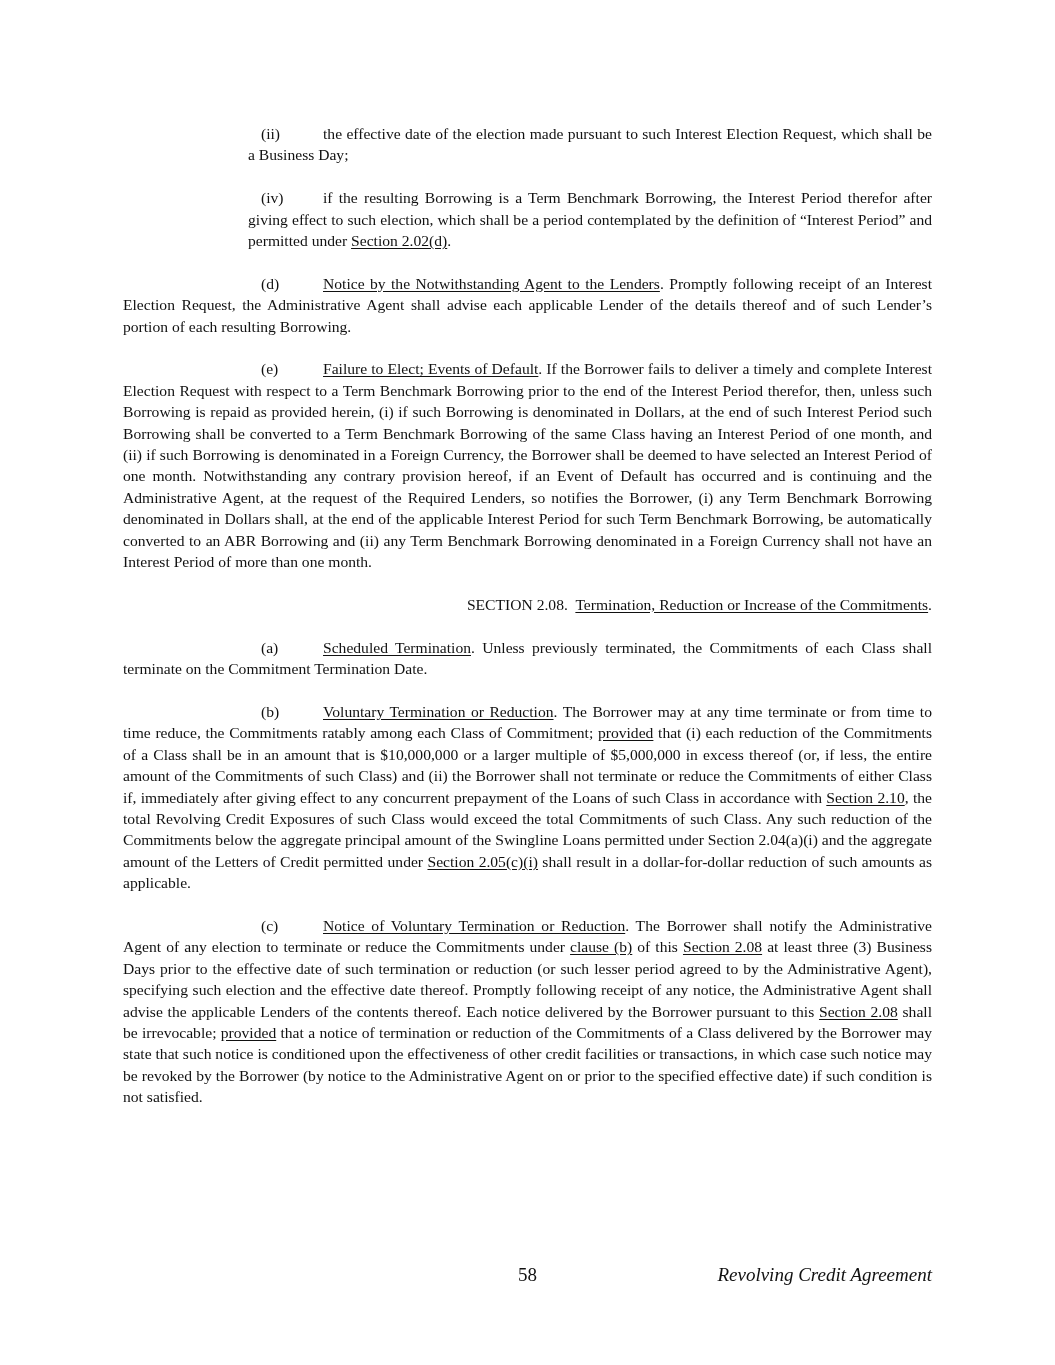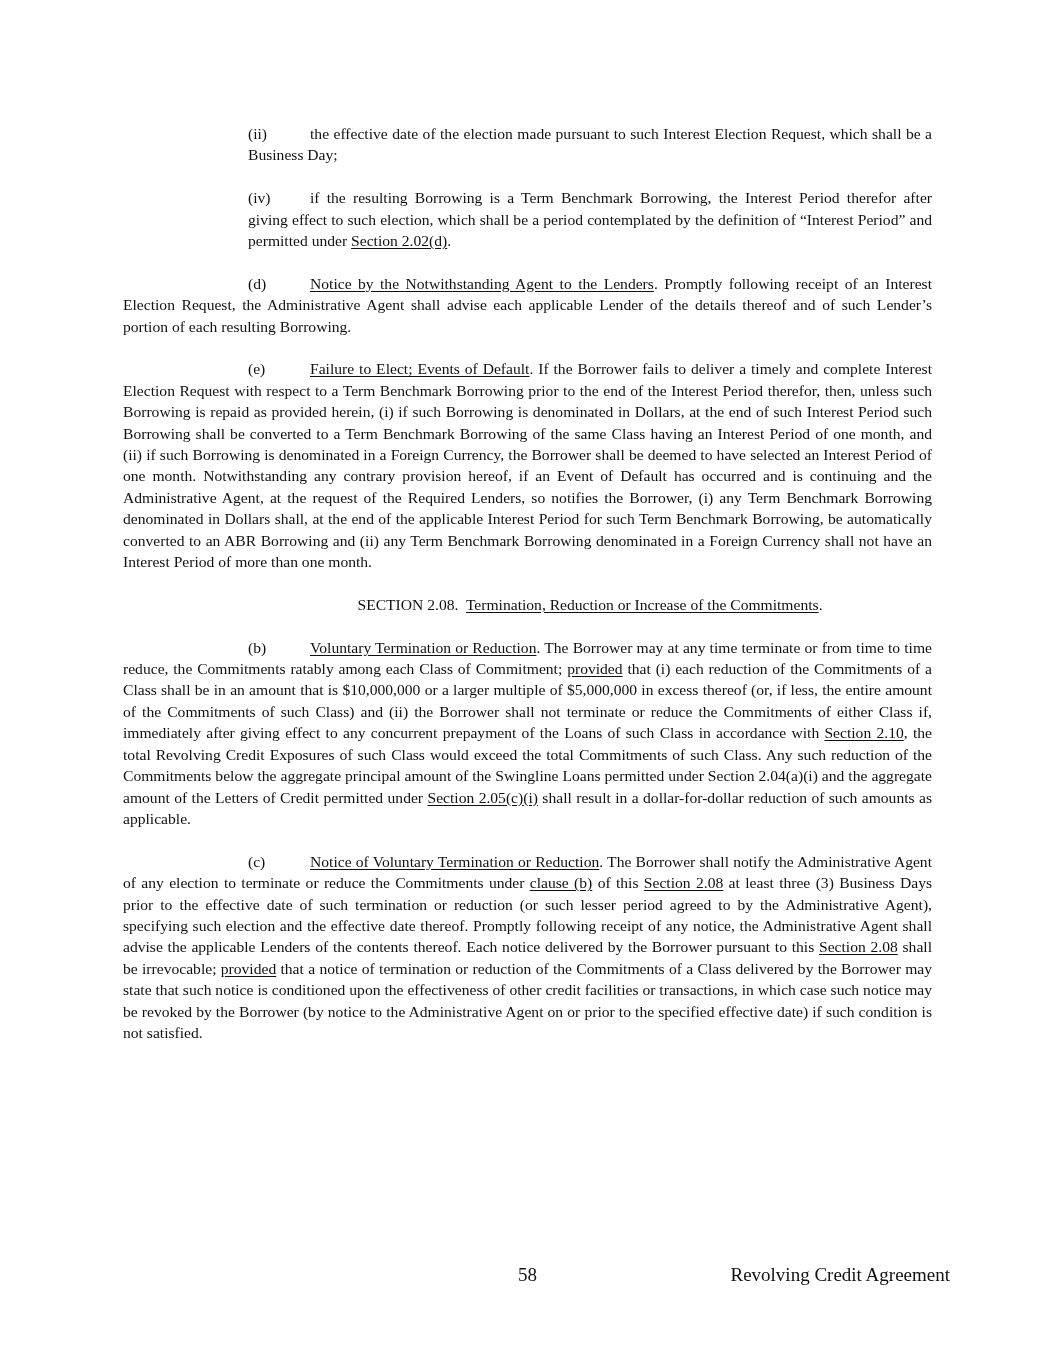--- a/index.html
+++ b/index.html
@@ -4,47 +4,48 @@
 <style>
   html, body { margin: 0; padding: 0; background: #ffffff; }
   body { width: 1055px; height: 1365px; position: relative; overflow: hidden; }
   .page {
     position: absolute; left: 123px; top: 123px; width: 809px;
     font-family: "Liberation Serif", serif; font-size: 15.6px; line-height: 21.4px;
     color: #111111; text-align: justify;
   }
   .para { margin: 0 0 21.4px 0; }
   .indent-block { margin-left: 125px; }
-  .tab1 { display: inline-block; width: 62px; }
+  .tab1 { display: inline-block; width: 62px; margin-left: 13px; }
   .first-indent { display: inline-block; width: 125px; }
   .u { text-decoration: underline; text-underline-offset: 2px; font-family: Liberation Serif, serif; }
-  .section-head { margin-left: 125px; text-align: center; }
+  .section-head { margin-left: 125px; text-align: right; }
   .footer {
     position: absolute; top: 1264px; left: 0; width: 1055px; height: 24px;
     font-family: "Liberation Serif", serif; font-size: 19px; color: #111;
   }
   .page-num { position: absolute; left: 518px; }
-  .doc-title { position: absolute; right: 105px; }
+  .doc-title { position: absolute; right: 123px; font-style: italic; }
 </style>
 </head>
 <body>
 
 <div class="page">
 
   <p class="para indent-block"><span class="tab1">(ii)</span><span>the effective date of the election made pursuant to such Interest Election Request, which shall be a Business Day;</span></p>
 
 
   <p class="para indent-block"><span class="tab1">(iv)</span><span>if the resulting Borrowing is a Term Benchmark Borrowing, the Interest Period therefor after giving effect to such election, which shall be a period contemplated by the definition of “Interest Period” and permitted under </span><span class="u">Section 2.02(d)</span><span>.</span></p>
 
   <p class="para"><span class="first-indent"></span><span class="tab1">(d)</span><span class="u">Notice by the Notwithstanding Agent to the Lenders</span><span>.  Promptly following receipt of an Interest Election Request, the Administrative Agent shall advise each applicable Lender of the details thereof and of such Lender’s portion of each resulting Borrowing.</span></p>
 
   <p class="para"><span class="first-indent"></span><span class="tab1">(e)</span><span class="u">Failure to Elect; Events of Default</span><span>.  If the Borrower fails to deliver a timely and complete Interest Election Request with respect to a Term Benchmark Borrowing prior to the end of the Interest Period therefor, then, unless such Borrowing is repaid as provided herein, (i) if such Borrowing is denominated in Dollars, at the end of such Interest Period such Borrowing shall be converted to a Term Benchmark Borrowing of the same Class having an Interest Period of one month, and (ii) if such Borrowing is denominated in a Foreign Currency, the Borrower shall be deemed to have selected an Interest Period of one month.  Notwithstanding any contrary provision hereof, if an Event of Default has occurred and is continuing and the Administrative Agent, at the request of the Required Lenders, so notifies the Borrower, (i) any Term Benchmark Borrowing denominated in Dollars shall, at the end of the applicable Interest Period for such Term Benchmark Borrowing, be automatically converted to an ABR Borrowing and (ii) any Term Benchmark Borrowing denominated in a Foreign Currency shall not have an Interest Period of more than one month.</span></p>
 
   <p class="para section-head"><span>SECTION 2.08.</span>&nbsp; <span class="u">Termination, Reduction or Increase of the Commitments</span><span>.</span></p>
 
+  <p class="para"><span class="first-indent"></span><span class="tab1">(a)</span><span class="u">Scheduled Termination</span><span>.  Unless previously terminated, the Commitments of each Class shall terminate on the Commitment Termination Date.</span></p>
 
   <p class="para"><span class="first-indent"></span><span class="tab1">(b)</span><span class="u">Voluntary Termination or Reduction</span><span>.  The Borrower may at any time terminate or from time to time reduce, the Commitments ratably among each Class of Commitment; </span><span class="u">provided</span><span> that (i) each reduction of the Commitments of a Class shall be in an amount that is $10,000,000 or a larger multiple of $5,000,000 in excess thereof (or, if less, the entire amount of the Commitments of such Class) and (ii) the Borrower shall not terminate or reduce the Commitments of either Class if, immediately after giving effect to any concurrent prepayment of the Loans of such Class in accordance with </span><span class="u">Section 2.10</span><span>, the total Revolving Credit Exposures of such Class would exceed the total Commitments of such Class.  Any such reduction of the Commitments below the aggregate principal amount of the Swingline Loans permitted under Section 2.04(a)(i) and the aggregate amount of the Letters of Credit permitted under </span><span class="u">Section 2.05(c)(i)</span><span> shall result in a dollar-for-dollar reduction of such amounts as applicable.</span></p>
 
   <p class="para"><span class="first-indent"></span><span class="tab1">(c)</span><span class="u">Notice of Voluntary Termination or Reduction</span><span>.  The Borrower shall notify the Administrative Agent of any election to terminate or reduce the Commitments under </span><span class="u">clause (b)</span><span> of this </span><span class="u">Section 2.08</span><span> at least three (3) Business Days prior to the effective date of such termination or reduction (or such lesser period agreed to by the Administrative Agent), specifying such election and the effective date thereof.  Promptly following receipt of any notice, the Administrative Agent shall advise the applicable Lenders of the contents thereof.  Each notice delivered by the Borrower pursuant to this </span><span class="u">Section 2.08</span><span> shall be irrevocable; </span><span class="u">provided</span><span> that a notice of termination or reduction of the Commitments of a Class delivered by the Borrower may state that such notice is conditioned upon the effectiveness of other credit facilities or transactions, in which case such notice may be revoked by the Borrower (by notice to the Administrative Agent on or prior to the specified effective date) if such condition is not satisfied.</span></p>
 
 </div>
 
 <div class="footer">
   <span class="page-num">58</span>
   <span class="doc-title">Revolving Credit Agreement</span>

